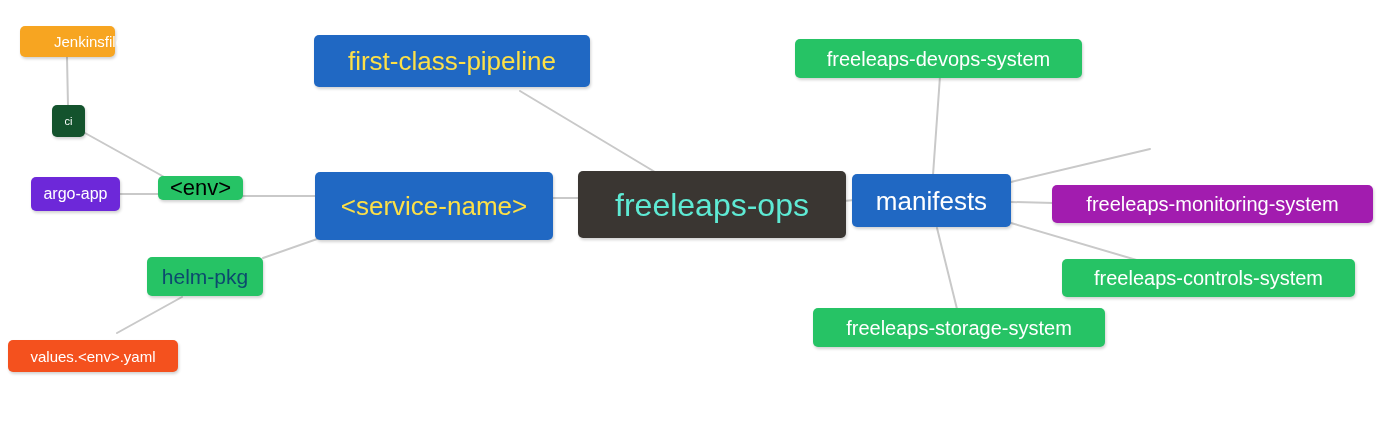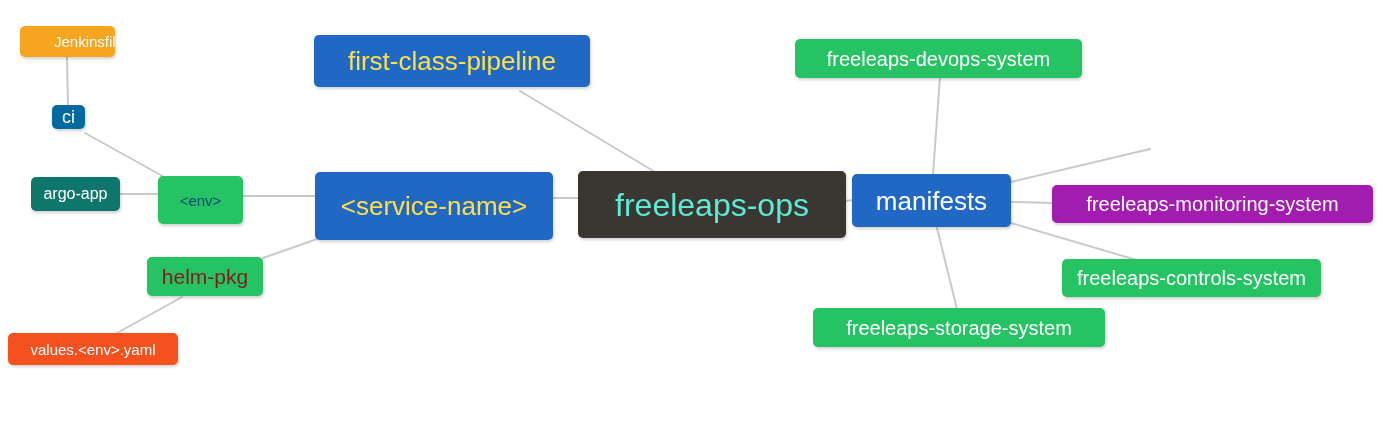--- a/index.html
+++ b/index.html
@@ -53,26 +53,26 @@
       <line x1="553" y1="198" x2="580" y2="198" stroke="#c9c9c9" stroke-width="2" stroke-linecap="round"></line>
       <line x1="844" y1="201" x2="854" y2="200" stroke="#c9c9c9" stroke-width="2" stroke-linecap="round"></line>
       <line x1="933" y1="175" x2="941" y2="62" stroke="#c9c9c9" stroke-width="2" stroke-linecap="round"></line>
       <line x1="1011" y1="182" x2="1150" y2="149" stroke="#c9c9c9" stroke-width="2" stroke-linecap="round"></line>
       <line x1="1011" y1="202" x2="1054" y2="203" stroke="#c9c9c9" stroke-width="2" stroke-linecap="round"></line>
       <line x1="1011" y1="223" x2="1140" y2="261" stroke="#c9c9c9" stroke-width="2" stroke-linecap="round"></line>
       <line x1="937" y1="228" x2="957" y2="309" stroke="#c9c9c9" stroke-width="2" stroke-linecap="round"></line>
     </svg>
 
 <div class="mm-node" style="left: 20px; top: 26px; width: 95px; height: 31px; font-size: 15px; background: rgb(247, 165, 33); color: rgb(255, 255, 255); padding-left: 43px;">Jenkinsfile</div>
-    <div class="mm-node" style="left: 52px; top: 105px; width: 33px; height: 24px; font-size: 18px; background: #0369a1; color: rgb(255, 255, 255);">ci</div>
-    <div class="mm-node" style="left: 31px; top: 177px; width: 89px; height: 34px; font-size: 16px; background: #0f766e; color: rgb(255, 255, 255);">argo-app</div>
-    <div class="mm-node" style="left: 158px; top: 176px; width: 85px; height: 48px; font-size: 15px; background: rgb(38, 195, 101); color: #0c4a6e;">&lt;env&gt;</div>
-    <div class="mm-node" style="left: 147px; top: 257px; width: 116px; height: 39px; font-size: 21px; background: rgb(38, 195, 101); color: #7f1d1d;">helm-pkg</div>
-    <div class="mm-node" style="left: 8px; top: 333px; width: 170px; height: 32px; font-size: 15px; background: rgb(244, 81, 30); color: rgb(255, 255, 255);">values.&lt;env&gt;.yaml</div>
+    <div class="mm-node" style="left: 52px; top: 105px; width: 33px; height: 32px; font-size: 11px; background: #14532d; color: rgb(255, 255, 255);">ci</div>
+    <div class="mm-node" style="left: 31px; top: 177px; width: 89px; height: 34px; font-size: 16px; background: #6d28d9; color: rgb(255, 255, 255);">argo-app</div>
+    <div class="mm-node" style="left: 158px; top: 176px; width: 85px; height: 24px; font-size: 22px; background: rgb(38, 195, 101); color: #000000;">&lt;env&gt;</div>
+    <div class="mm-node" style="left: 147px; top: 257px; width: 116px; height: 39px; font-size: 21px; background: rgb(38, 195, 101); color: #0c4a6e;">helm-pkg</div>
+    <div class="mm-node" style="left: 8px; top: 340px; width: 170px; height: 32px; font-size: 15px; background: rgb(244, 81, 30); color: rgb(255, 255, 255);">values.&lt;env&gt;.yaml</div>
     <div class="mm-node" style="left: 314px; top: 35px; width: 276px; height: 52px; font-size: 26px; background: rgb(32, 104, 195); color: #fde047;">first-class-pipeline</div>
     <div class="mm-node" style="left: 315px; top: 172px; width: 238px; height: 68px; font-size: 26px; background: rgb(32, 104, 195); color: #fde047; text-align: center;">&lt;service-name&gt;</div>
     <div class="mm-node" style="left: 578px; top: 171px; width: 268px; height: 67px; font-size: 32px; background: rgb(58, 54, 50); color: #5eead4;">freeleaps-ops</div>
     <div class="mm-node" style="left: 852px; top: 174px; width: 159px; height: 53px; font-size: 26px; background: rgb(32, 104, 195); color: rgb(255, 255, 255);">manifests</div>
     <div class="mm-node" style="left: 795px; top: 23px; width: 287px; height: 39px; font-size: 20px; background: rgb(38, 195, 101); color: rgb(255, 255, 255); margin-top: 16px;">freeleaps-devops-system</div>
     <div class="mm-node" style="left: 1052px; top: 185px; width: 321px; height: 38px; font-size: 20px; background: #a21caf; color: rgb(255, 255, 255);">freeleaps-monitoring-system</div>
-    <div class="mm-node" style="left: 1062px; top: 259px; width: 259px; height: 38px; font-size: 20px; background: rgb(38, 195, 101); color: rgb(255, 255, 255);">freeleaps-controls-system</div>
+    <div class="mm-node" style="left: 1062px; top: 259px; width: 293px; height: 38px; font-size: 20px; background: rgb(38, 195, 101); color: rgb(255, 255, 255);">freeleaps-controls-system</div>
     <div class="mm-node" style="left: 813px; top: 308px; width: 292px; height: 39px; font-size: 20px; background: rgb(38, 195, 101); color: rgb(255, 255, 255); text-align: center;">freeleaps-storage-system</div>
   </div>
 
 </body></html>

